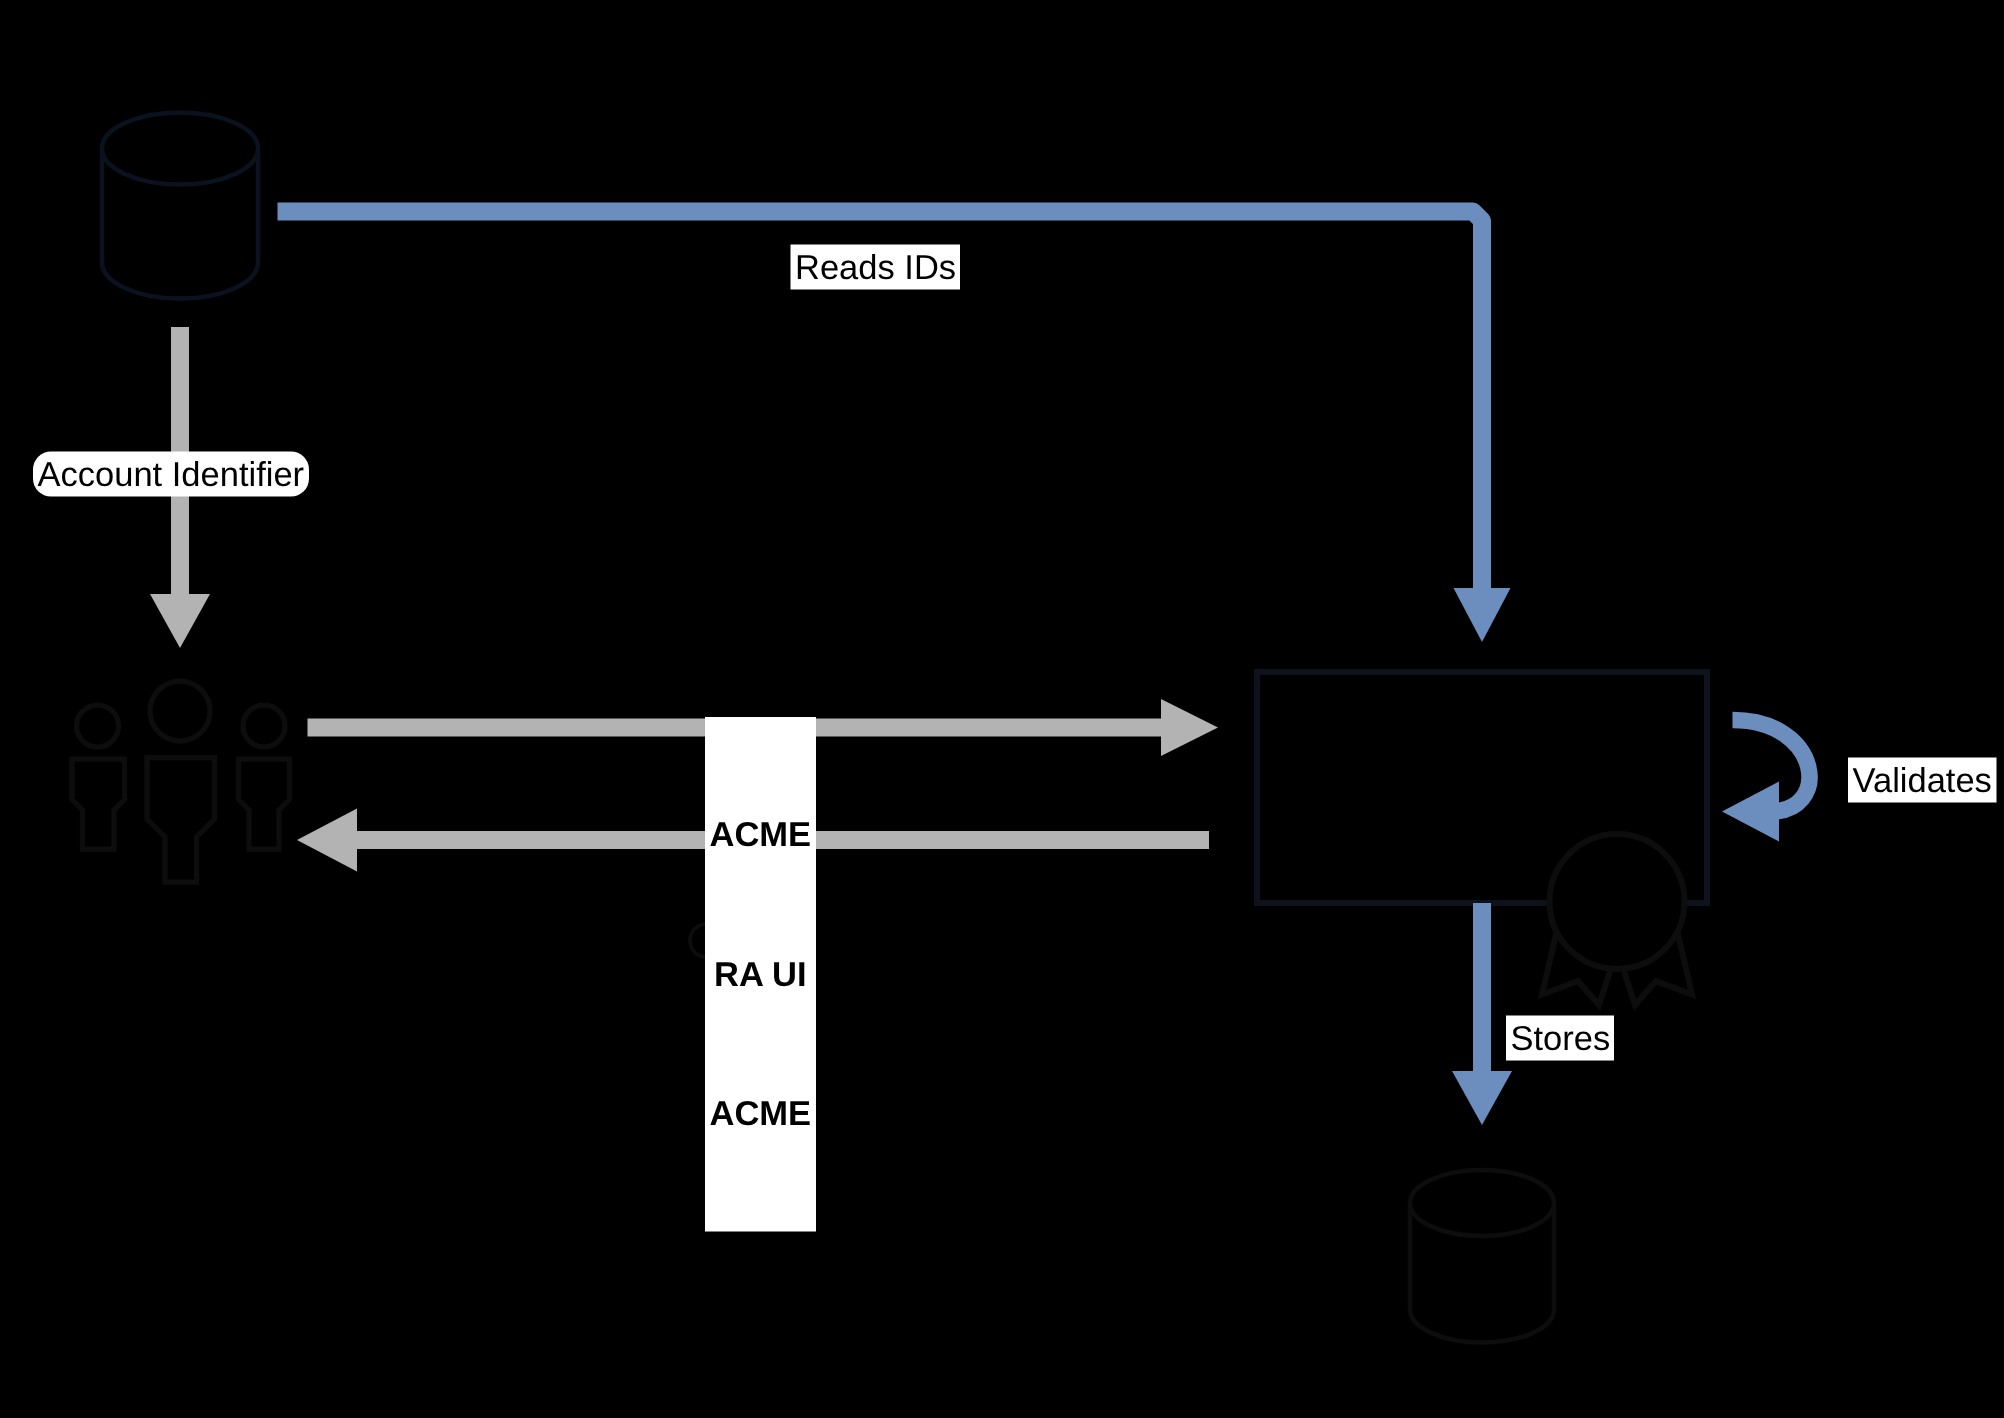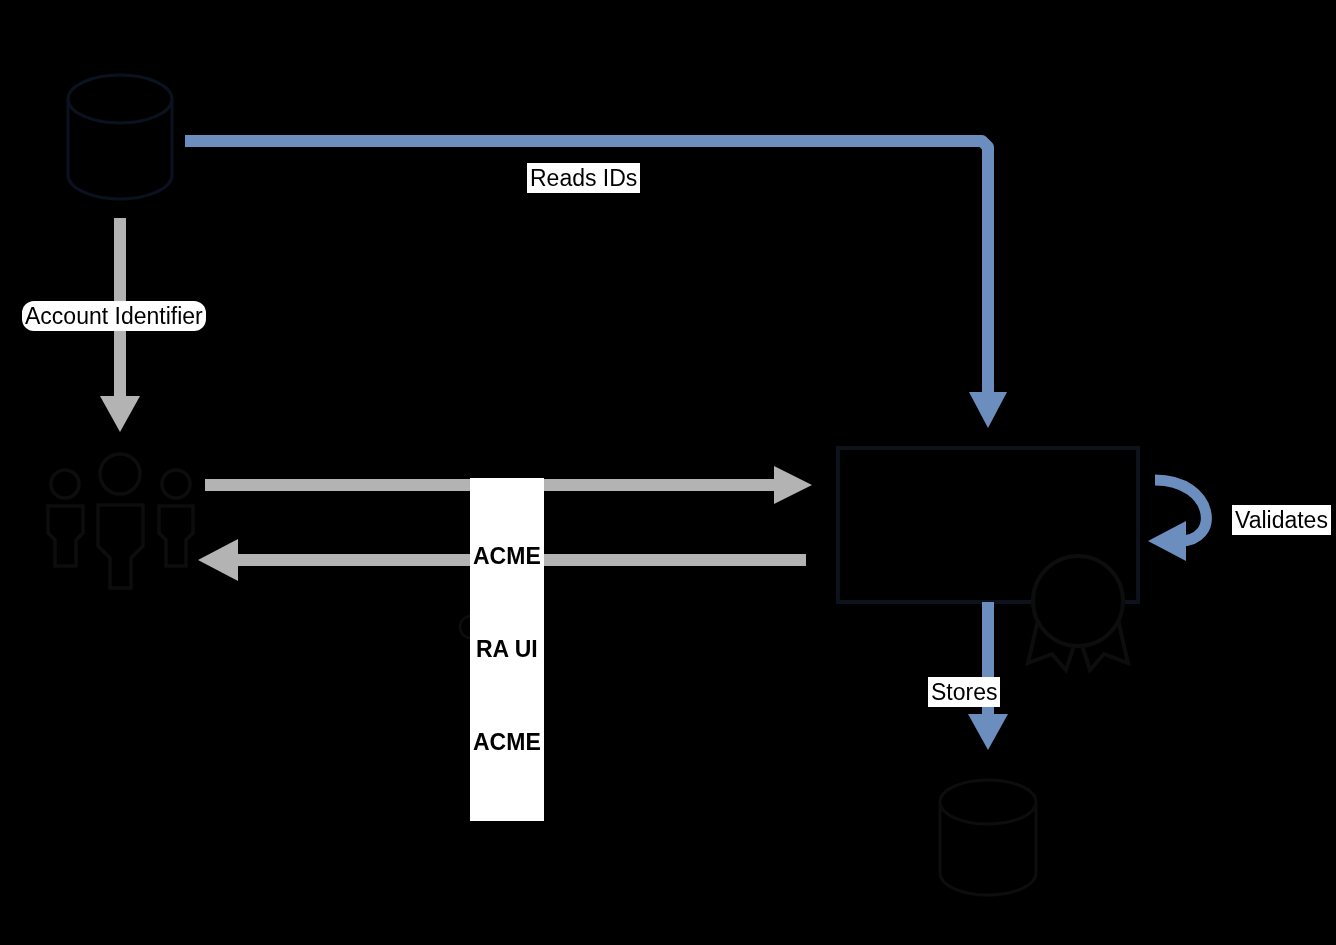--- a/index.html
+++ b/index.html
@@ -54,21 +54,21 @@
     top: 440px;
     line-height: 31px;
     margin-top: 38px;
   }
   #label-validates {
     left: 1232px;
     top: 505px;
     text-align: center;
   }
   #label-stores {
-    left: 928px;
+    left: 1004px;
     top: 677px;
   }
 </style>
 </head>
 <body>
 
 <div id="canvas">
 
   <svg id="diagram-svg" viewBox="0 0 1336 945">
 

